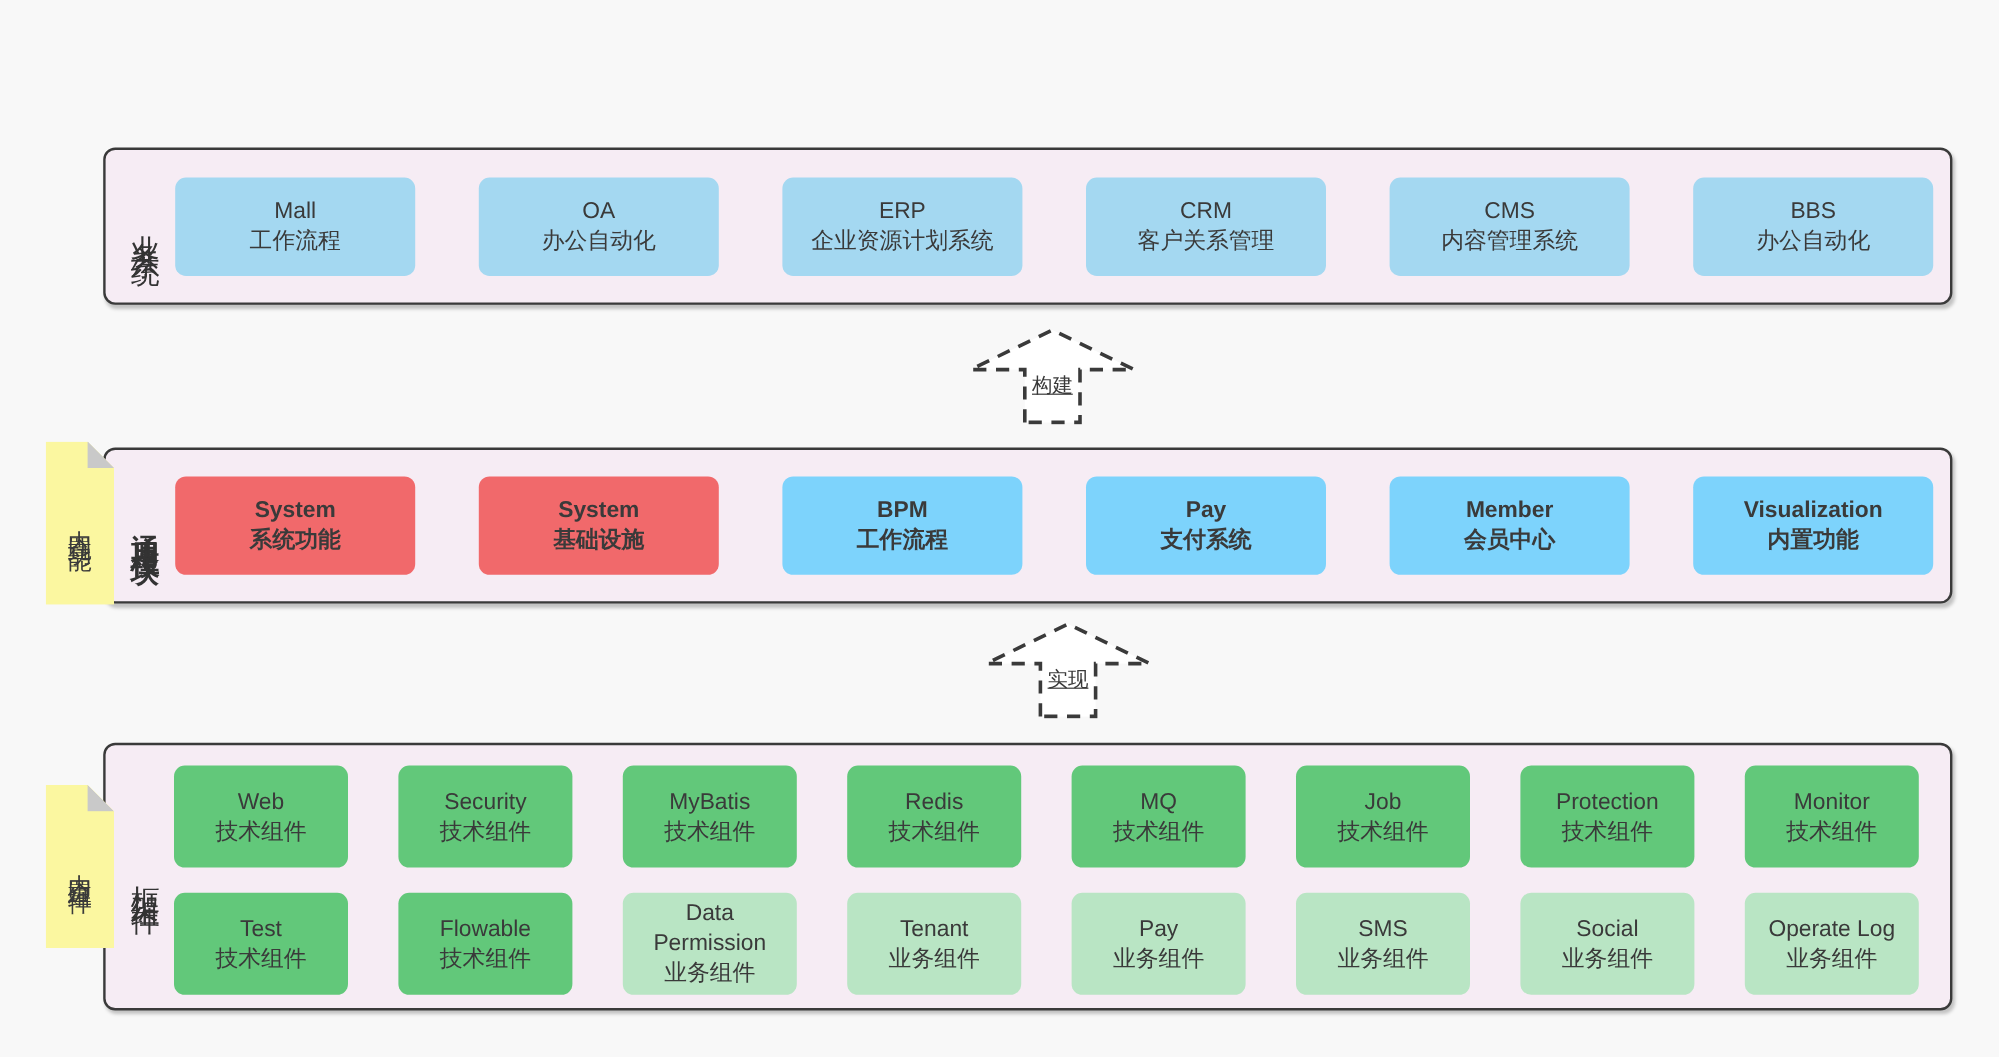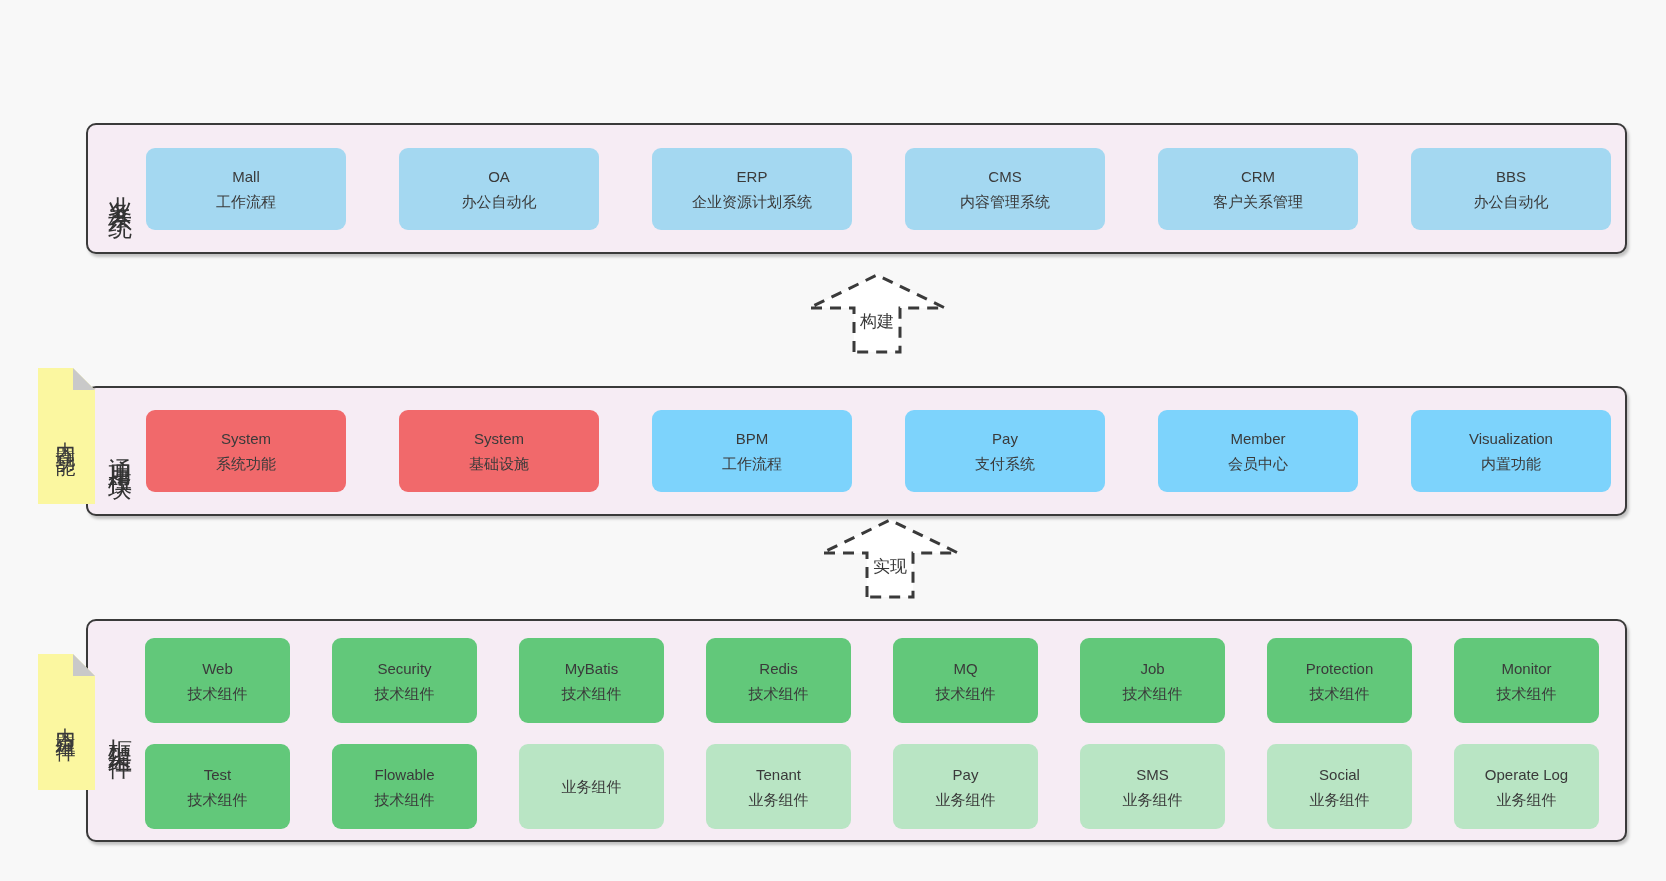--- a/index.html
+++ b/index.html
@@ -18,21 +18,21 @@
   .panel{
     position:absolute;
     left:86px;
     width:1537px;
     background:#f6ecf4;
     border:2px solid #3a3a3a;
     border-radius:10px;
     box-shadow:2px 3px 3px rgba(0,0,0,.22);
   }
   .panel-business{top:123px;height:127px;}
-  .panel-modules{top:386px;height:126px;}
+  .panel-modules{top:373px;height:126px;font-weight:bold;}
   .panel-components{top:619px;height:219px;}
   
   .vlabel{
     position:absolute;
     left:16px;top:50%;
     transform:translateY(-50%);
     writing-mode:vertical-rl;
     text-orientation:upright;
     font-size:24px;
     letter-spacing:6px;
@@ -52,21 +52,21 @@
   .panel-components .boxrow{height:85px;left:57px;right:26px;}
   .row-1{top:17px;}
   .row-2{top:123px;}
   .box{
     display:flex;
     flex-direction:column;
     align-items:center;
     justify-content:center;
     text-align:center;
     border-radius:9px;
-    font-size:15px;
+    font-size:19px;
     line-height:25px;
     padding:2px 4px;
     box-sizing:border-box;
   }
   .wide{flex:0 0 200px;height:82px;}
   .narrow{flex:0 0 145px;height:85px;align-items:center;}
   .blue{background:#a4d8f1;}
   .red{background:#f1696b;}
   .pink{background:#7dd3fc;}
   .green{background:#62c87a;}
@@ -108,20 +108,21 @@
   .arrow svg{display:block;width:140px;height:82px;}
   .arrow .alabel{
     position:absolute;
     left:50%;top:38px;
     transform:translateX(-50%);
     background:#ffffff;
     padding:0 3px;
     font-size:17px;
     color:#3a3a3a;
     white-space:nowrap;
+    text-decoration:underline;
   }
 </style>
 </head>
 <body>
 
 <div class="canvas">
 
   <div class="panel panel-business">
     <div class="vlabel">业务系统</div>
     <div class="boxrow">
@@ -131,26 +132,26 @@
       </div>
       <div class="box blue wide">
         <span>OA</span>
         <span>办公自动化</span>
       </div>
       <div class="box blue wide">
         <span>ERP</span>
         <span>企业资源计划系统</span>
       </div>
       <div class="box blue wide">
+        <span>CRM</span>
+        <span>客户关系管理</span>
+      </div>
+      <div class="box blue wide">
         <span>CMS</span>
         <span>内容管理系统</span>
-      </div>
-      <div class="box blue wide">
-        <span>CRM</span>
-        <span>客户关系管理</span>
       </div>
       <div class="box blue wide">
         <span>BBS</span>
         <span>办公自动化</span>
       </div>
     </div>
   </div>
 
   <div class="arrow arrow-build">
     <svg viewBox="0 0 140 82">
@@ -247,20 +248,21 @@
     <div class="boxrow row-2">
       <div class="box green narrow">
         <span>Test</span>
         <span>技术组件</span>
       </div>
       <div class="box green narrow">
         <span>Flowable</span>
         <span>技术组件</span>
       </div>
       <div class="box lightgreen narrow">
+        <span>Data Permission</span>
         <span>业务组件</span>
       </div>
       <div class="box lightgreen narrow">
         <span>Tenant</span>
         <span>业务组件</span>
       </div>
       <div class="box lightgreen narrow">
         <span>Pay</span>
         <span>业务组件</span>
       </div>

